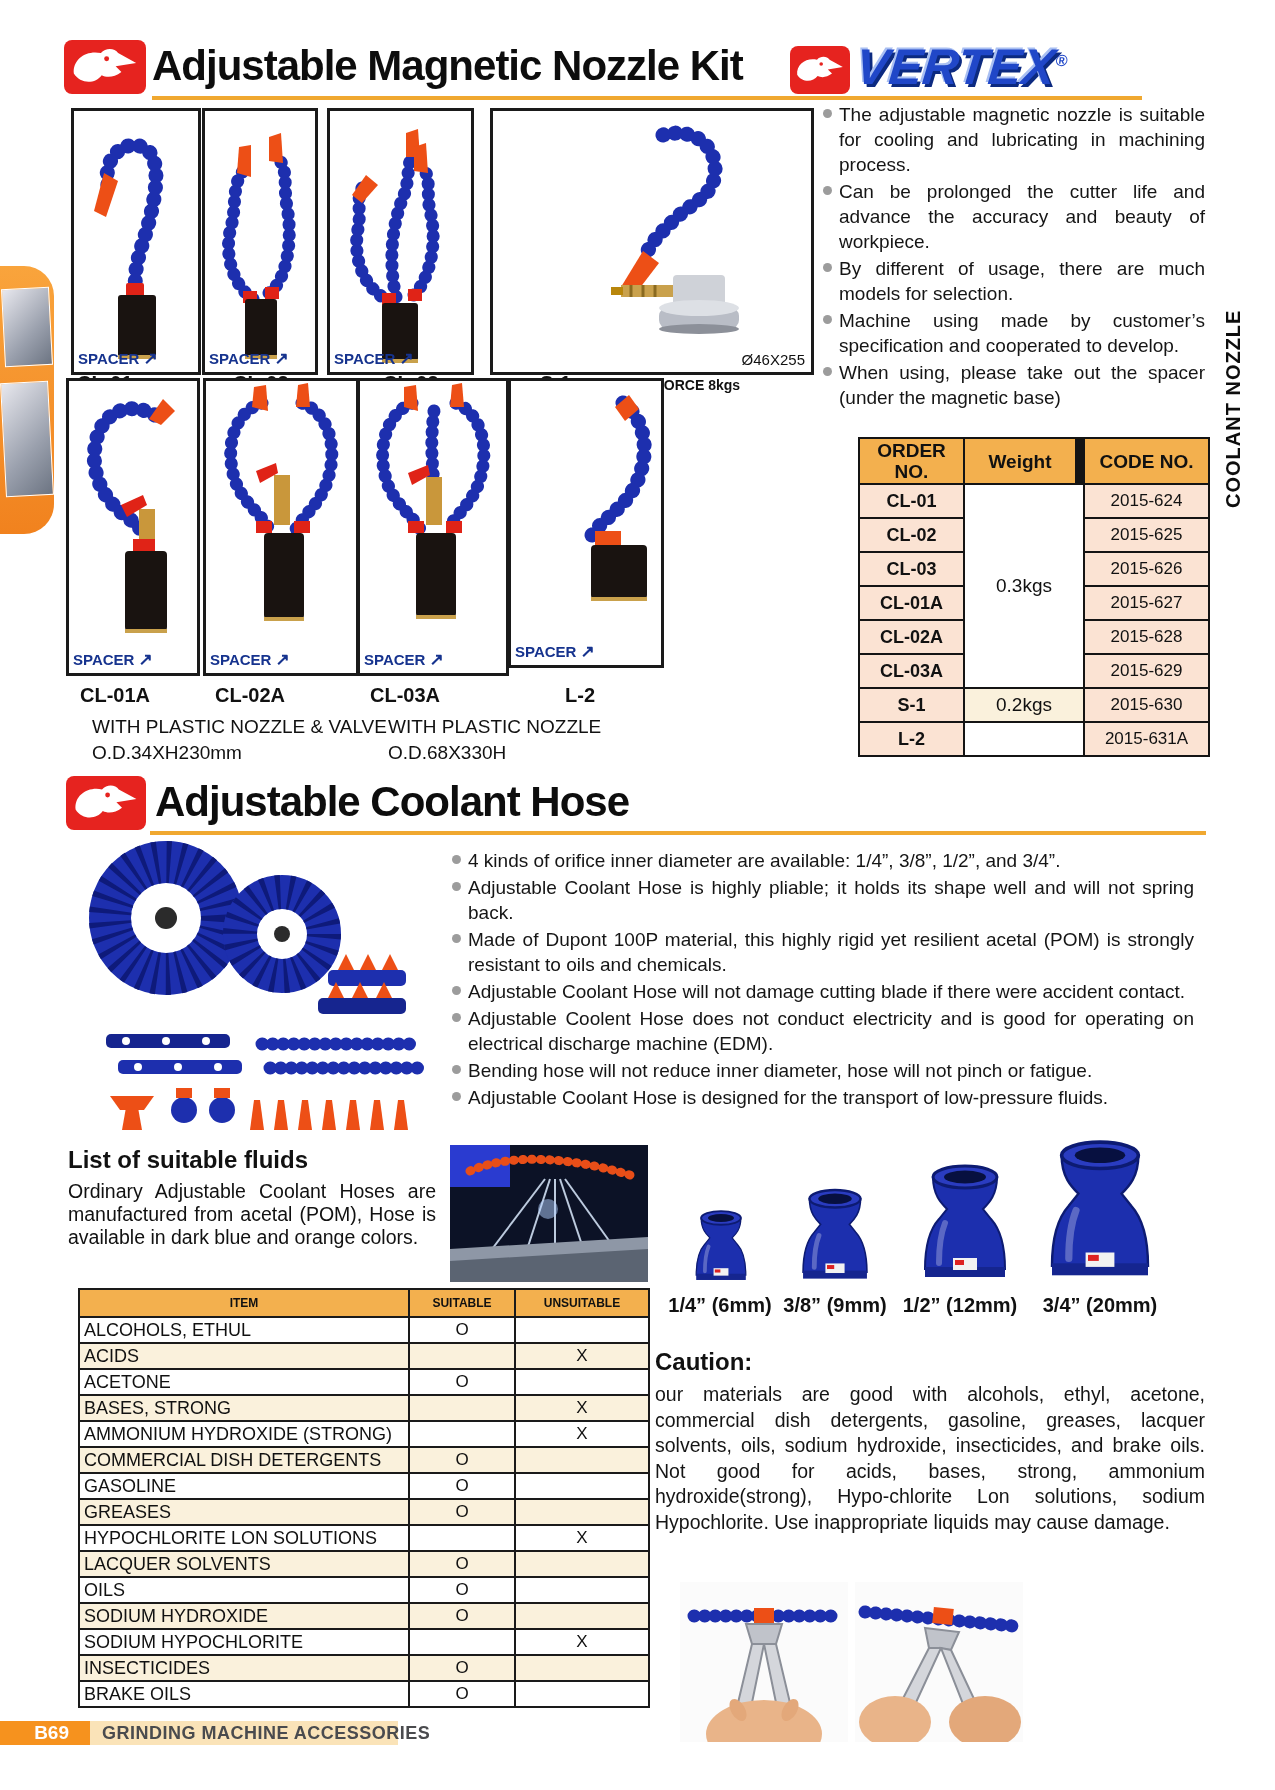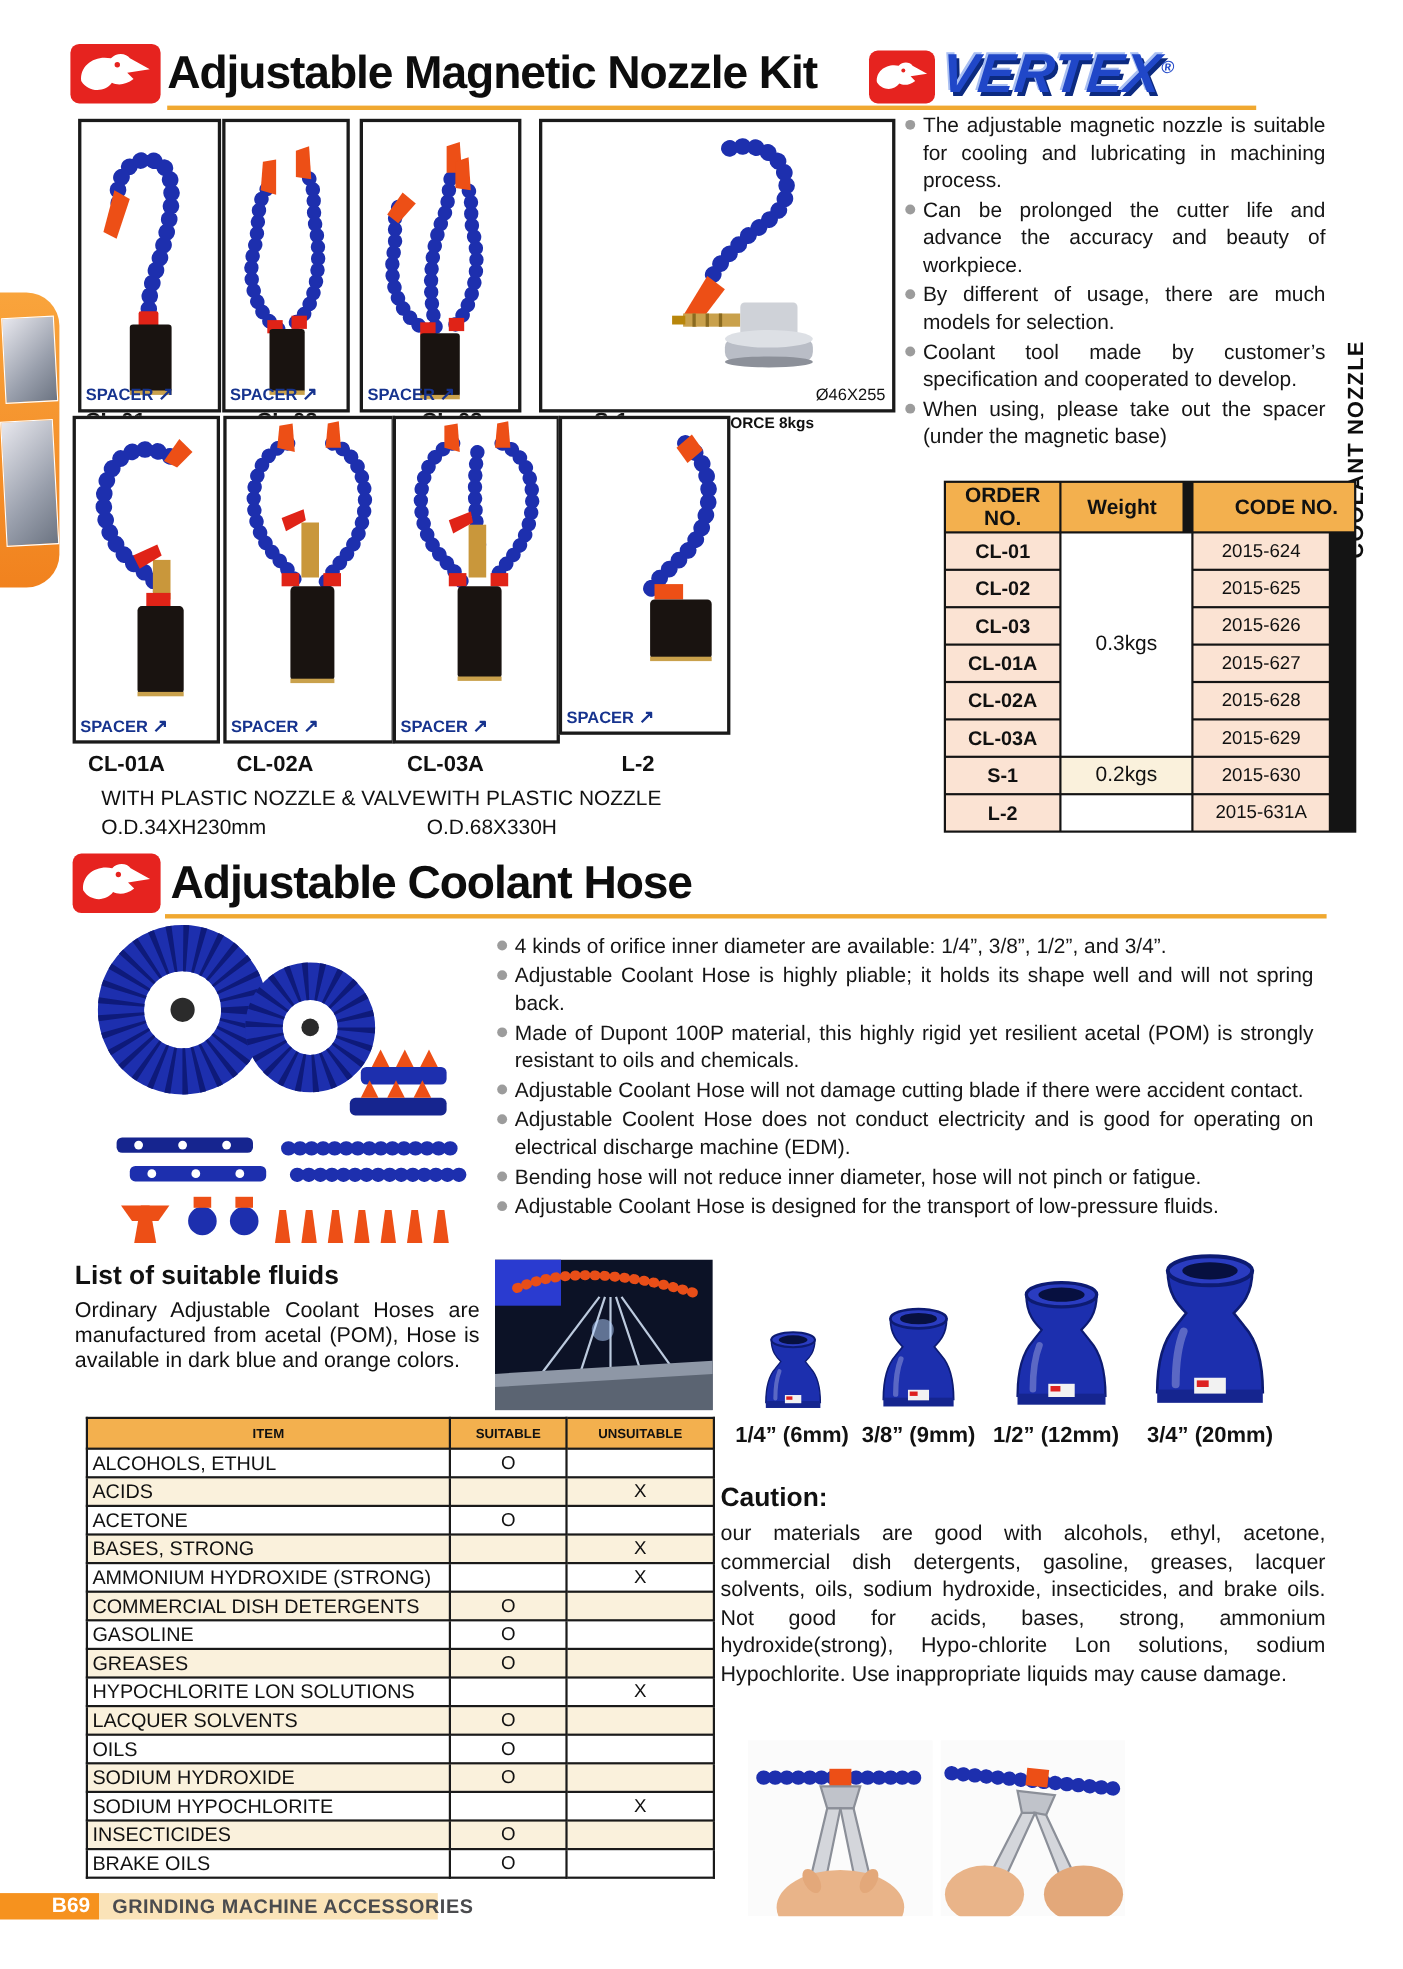--- a/index.html
+++ b/index.html
@@ -45,21 +45,21 @@
   .w-cream{background:#faf1dc;}
 
   
   .side-label{position:absolute;left:1222px;top:508px;width:210px;transform:rotate(-90deg);
               transform-origin:top left;font-size:20px;font-weight:bold;letter-spacing:1px;white-space:nowrap;color:#0d0d0d;}
   .sidebar{position:absolute;left:0;top:266px;width:54px;height:268px;border-radius:0 30px 30px 0;
            background:linear-gradient(180deg,#f9a43c,#f1821e);}
   .sidebar .ph{position:absolute;left:3px;width:46px;background:linear-gradient(135deg,#e8e8ee,#9aa0ad 60%,#6c7482);
            border:1px solid #fff;transform:rotate(-3deg);}
   .footer-orange{position:absolute;left:0;top:1721px;width:90px;height:24px;background:#f6921e;
-                 color:#fff;font-weight:bold;font-size:19px;display:flex;align-items:center;justify-content:flex-end;padding-right:8px;box-sizing:border-box;}
+                 color:#fff;font-weight:bold;font-size:19px;display:flex;align-items:center;justify-content:flex-end;padding-right:21px;box-sizing:border-box;}
   .footer-banner{position:absolute;left:90px;top:1721px;width:308px;height:24px;background:#fae3b8;
                  color:#4a4b4e;font-weight:bold;font-size:18px;letter-spacing:.5px;display:flex;align-items:center;padding-left:12px;box-sizing:border-box;white-space:nowrap;}
 
   
   .fl-head{position:absolute;font-size:24px;font-weight:bold;}
   .fl-desc{position:absolute;font-size:19.5px;line-height:23px;text-align:justify;}
   table.fl{position:absolute;border-collapse:collapse;table-layout:fixed;width:570px;}
   table.fl th,table.fl td{border:2px solid #1a1a1a;padding:0 4px;box-sizing:border-box;}
   table.fl th{background:#f3b04e;font-size:12px;font-weight:bold;height:28px;}
   table.fl td{font-size:18px;height:26px;line-height:20px;}
@@ -190,21 +190,21 @@
         <span class="ft">Can be prolonged the cutter life and advance the accuracy and beauty of workpiece.</span>
       </li>
 
       <li>
         <span class="dot"></span>
         <span class="ft">By different of usage, there are much models for selection.</span>
       </li>
 
       <li>
         <span class="dot"></span>
-        <span class="ft">Coolant tool made by customer’s specification and cooperated to develop.</span>
+        <span class="ft">Machine using made by customer’s specification and cooperated to develop.</span>
       </li>
 
       <li>
         <span class="dot"></span>
         <span class="ft">When using, please take out the spacer (under the magnetic base)</span>
       </li>
     </ul>
 
   <div class="ot" style="left:858px;top:437px;align-items:center;">
     <div class="ot-col">
@@ -219,21 +219,21 @@
         <div class="ot-cell ot-no">S-1</div>
         <div class="ot-cell ot-no">L-2</div>
       </div>
     <div class="ot-col">
       <div class="ot-cell ot-head" style="width:110px;">Weight</div>
       <div class="ot-cell ot-w w-big">0.3kgs</div>
       <div class="ot-cell ot-w w-cream">0.2kgs</div>
       <div class="ot-cell ot-w"></div>
     </div>
     <div class="ot-col">
-      <div class="ot-cell ot-head" style="width:123px;padding-left:23px;">CODE NO.</div>
+      <div class="ot-cell ot-head" style="width:123px;">CODE NO.</div>
 
     <div class="ot-cell ot-code">2015-624</div>
         <div class="ot-cell ot-code">2015-625</div>
         <div class="ot-cell ot-code">2015-626</div>
         <div class="ot-cell ot-code">2015-627</div>
         <div class="ot-cell ot-code">2015-628</div>
         <div class="ot-cell ot-code">2015-629</div>
         <div class="ot-cell ot-code">2015-630</div>
         <div class="ot-cell ot-code">2015-631A</div>
       </div>

